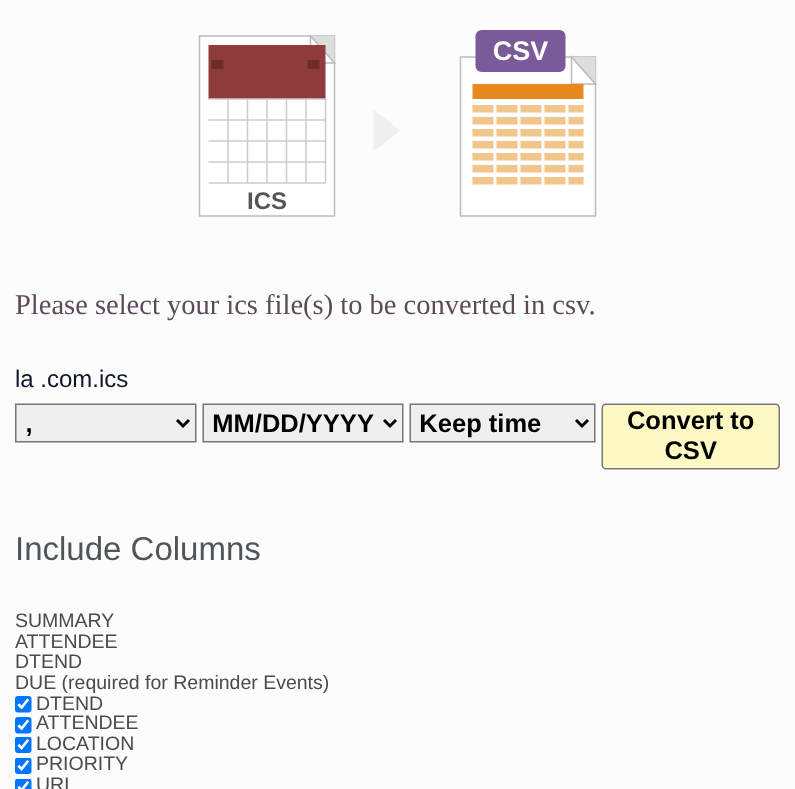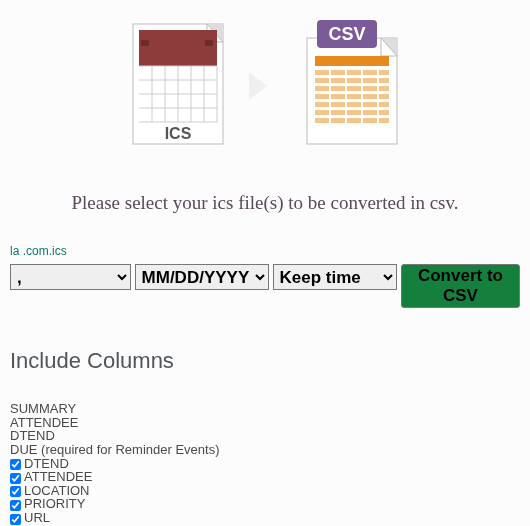--- a/index.html
+++ b/index.html
@@ -17,40 +17,39 @@
       align-items: center;
       gap: 20px;
       margin-top: 10px;
       margin-bottom: 40px;
     }
     .instruction {
       color: #5a4a5a;
       font-size: 19px;
       margin: 20px 0 30px 0;
       font-family: Georgia, serif;
-      text-align: center;
     }
     .controls-row1 {
       display: flex;
       align-items: center;
       gap: 6px;
       margin-bottom: 6px;
     }
     .choose-btn {
       font-family: Arial, sans-serif;
       font-size: 16px;
       padding: 2px 8px;
       border: 1px solid #777;
       background: #efefef;
       border-radius: 3px;
       cursor: pointer;
     }
     .file-label {
-      font-size: 12px;
-      color: #0f766e;
+      font-size: 16px;
+      color: #0f172a;
     }
     .controls-row2 {
       display: flex;
       align-items: stretch;
       gap: 4px;
     }
     .sel {
       font-family: 'Arial Narrow', Arial, sans-serif;
       font-size: 17px;
       font-weight: bold;
@@ -61,21 +60,21 @@
     }
     .sel-delim { width: 128px; }
     .sel-date  { width: 140px; }
     .sel-time  { width: 132px; }
     .convert-btn {
       font-family: 'Arial Narrow', Arial, sans-serif;
       font-weight: bold;
       font-size: 17px;
       padding: 1px 0;
       border: 1px solid #777;
-      background: #15803d;
+      background: #fef9c3;
       border-radius: 3px;
       cursor: pointer;
     }
     .section-heading {
       font-family: 'Arial Narrow', Arial, sans-serif;
       font-weight: normal;
       font-size: 22px;
       color: #50555a;
       margin-top: 40px;
       margin-bottom: 28px;

